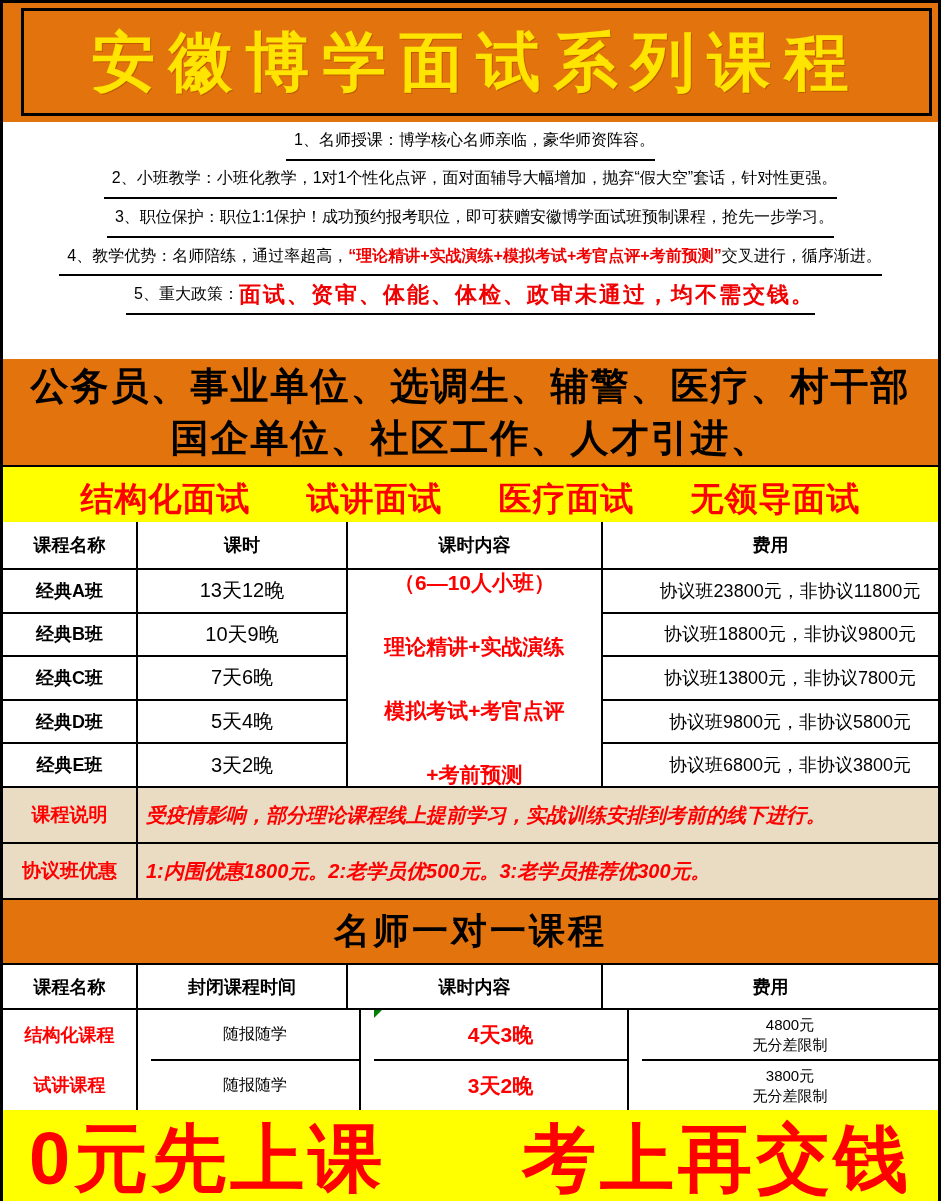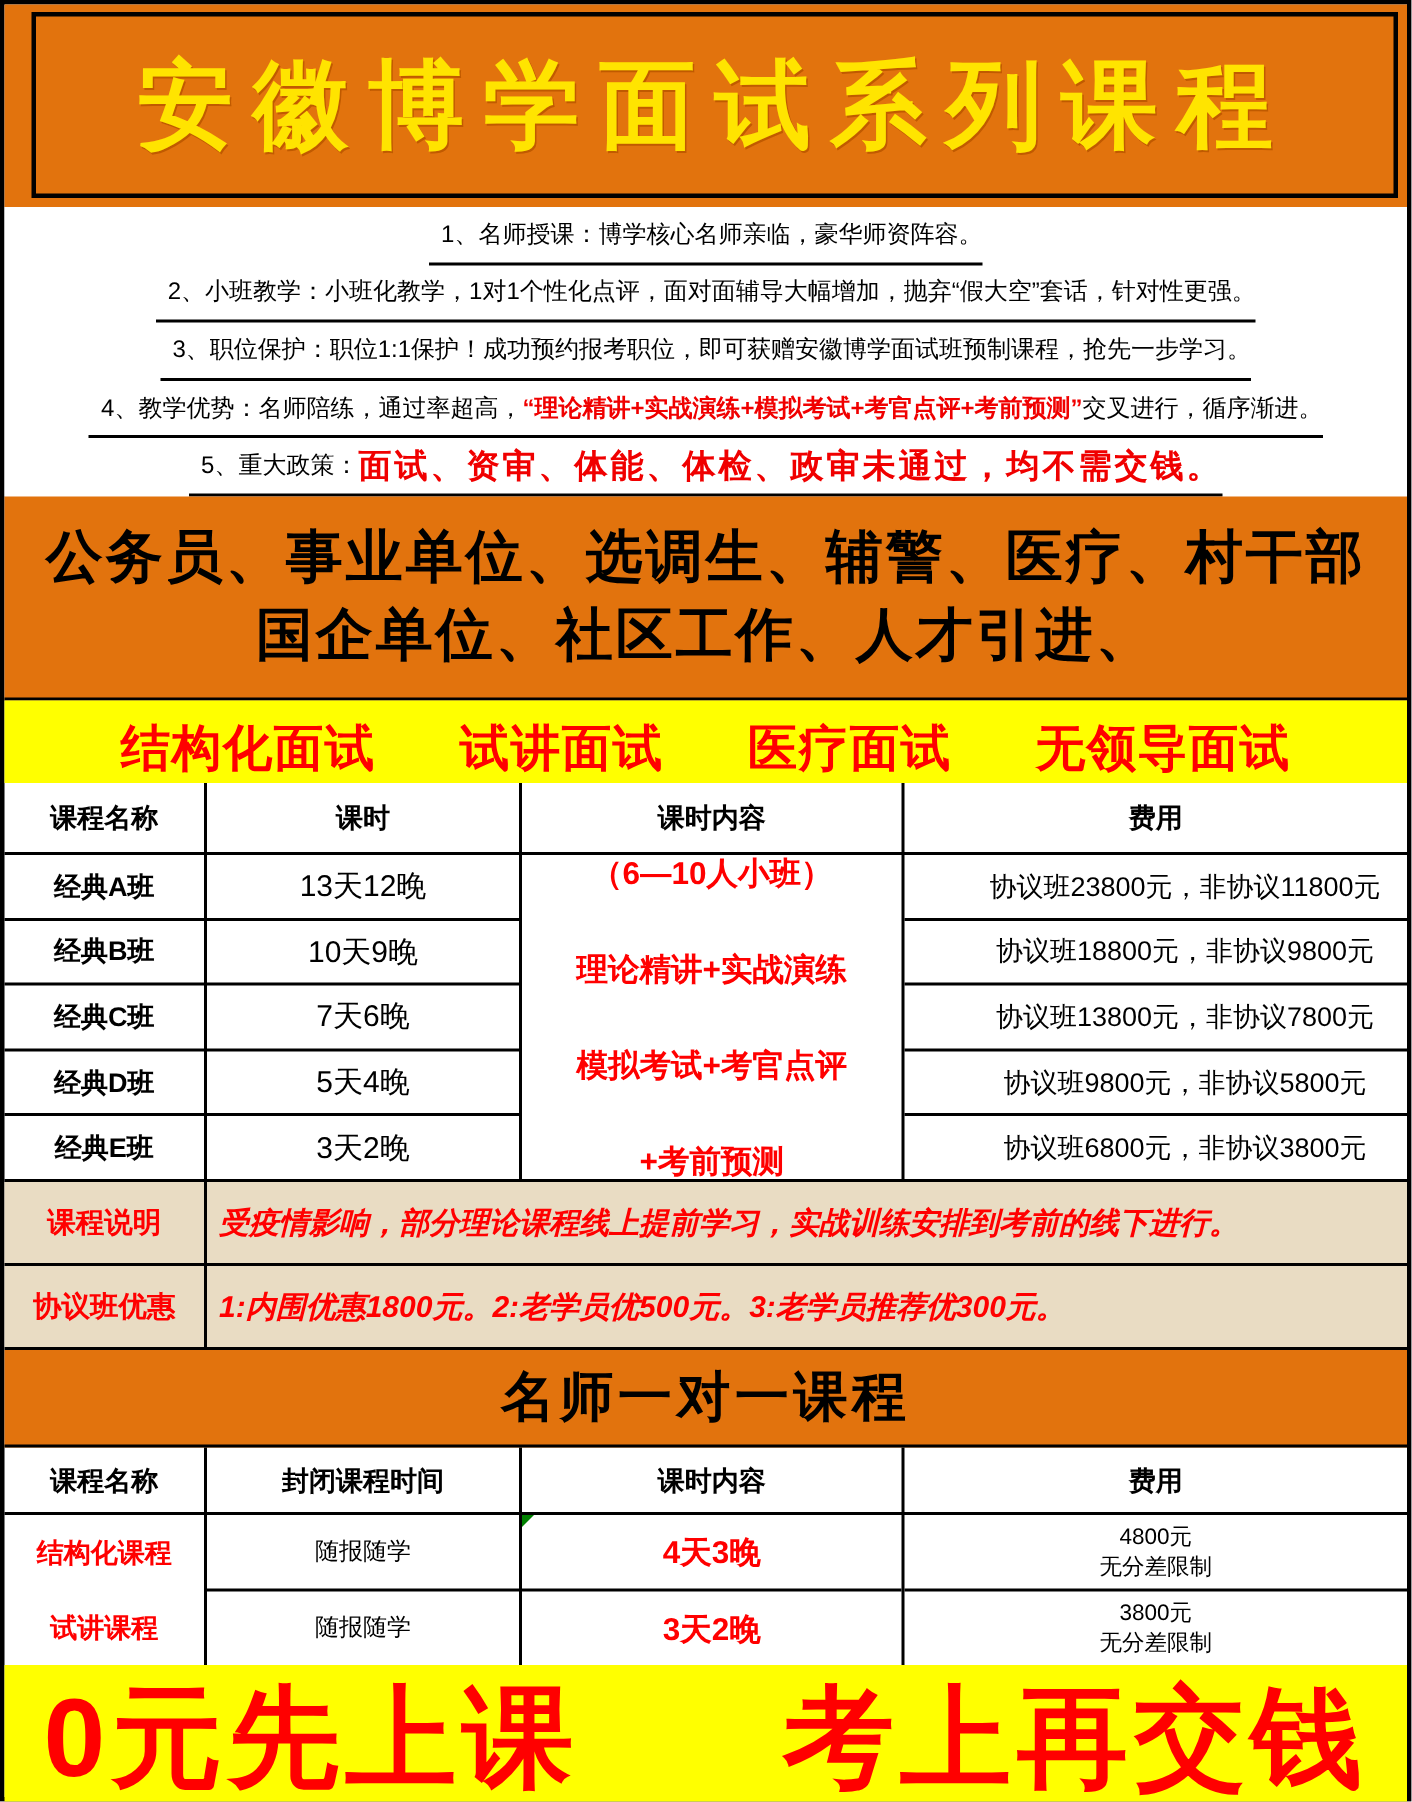--- a/index.html
+++ b/index.html
@@ -7,35 +7,35 @@
   .page {
     width: 941px; height: 1201px;
     margin: 0 auto;
     background: #fff;
     border: 3px solid #000;
     display: flex; flex-direction: column;
     font-family: "Liberation Sans", sans-serif;
     color: #000;
   }
   
-  .header { height: 135px; flex-shrink:0; background: #E2730D; padding: 5px 6px 6px 18px; }
+  .header { height: 119px; flex-shrink:0; background: #E2730D; padding: 5px 6px 6px 18px; }
   .header-box { width:100%; height:100%; border: 3px solid #000; display:flex; align-items:center; justify-content:center; }
   .header-title {
     color:#FFE400; font-size:64px; font-weight:bold; letter-spacing:13px;
     font-family:"DejaVu Serif", serif; white-space:nowrap; text-shadow: 1px 1px 0 #c05a00;
   }
   
   .features { height: 193px; flex-shrink:0; background:#fff; display:flex; flex-direction:column;align-items:center; }
   .feature-row { flex:1; display:flex; align-items:center; padding-left:8px; border-bottom:2px solid #000; font-size:16px; white-space:nowrap; }
   .feature-row .hl { color:#F00000; font-weight:bold; }
   .feature-row.policy .hl { font-size:22px; font-family:"DejaVu Serif", serif; letter-spacing:2px; }
   
-  .audience { height:136px; flex-shrink:0; background:#E2730D; border-bottom:2px solid #000;
+  .audience { height:108px; flex-shrink:0; background:#E2730D; border-bottom:2px solid #000;
     display:flex; flex-direction:column; align-items:center; justify-content:center;
-    font-size:38px; font-weight:bold; line-height:52px; letter-spacing:2px; }
+    font-size:38px; font-weight:bold; line-height:52px; letter-spacing:2px;margin-top:44px; }
   
   .types { height:55px; flex-shrink:0; background:#FFFF00; display:flex; align-items:flex-end; justify-content:center; gap:56px; }
   .types span { color:#FF0000; font-weight:bold; font-size:33px; letter-spacing:1px; }
   
   .t-row { display:flex; }
   .c1 { width:135px; border-right:2px solid #000; flex-shrink:0; }
   .c2 { width:210px; border-right:2px solid #000; flex-shrink:0; }
   .c3 { width:255px; border-right:2px solid #000; flex-shrink:0; }
   .c4 { flex:1; }
   .cell { display:flex; align-items:center; justify-content:center; text-align:center; }
@@ -55,21 +55,21 @@
   .note-row { flex:1; display:flex; background:#E9DCC3; border-bottom:2px solid #000; }
   .note-label { width:135px; flex-shrink:0; border-right:2px solid #000; display:flex; align-items:center; justify-content:center;
     color:#FF0000; font-weight:bold; font-size:19px;text-align:right; }
   .note-content { flex:1; display:flex; align-items:center; padding-left:8px;
     color:#FF0000; font-weight:bold; font-size:20px; white-space:nowrap;font-style:italic; }
   
   .banner2 { height:65px; flex-shrink:0; background:#E2730D; border-bottom:2px solid #000;
     display:flex; align-items:center; justify-content:center; font-size:36px; font-weight:bold; letter-spacing:3px; }
   .t2-header { height:45px; flex-shrink:0; border-bottom:2px solid #000; font-weight:bold; font-size:18px; }
   .t2-header > div { display:flex; align-items:center; justify-content:center; height:100%; }
-  .t2-body { height:100px; flex-shrink:0; display:flex; }
+  .t2-body { height:100px; flex-shrink:0; display:flex;gap:13px; }
   .t2-names { display:flex; flex-direction:column; justify-content:space-around; align-items:center;
     color:#FF0000; font-weight:bold; font-size:18px; }
   .t2-content { color:#FF0000; font-weight:bold; font-size:21px; position:relative; }
   .fee2 { font-size:15px; line-height:20px; flex-direction:column; }
   .note-triangle { position:absolute; top:0; left:0; width:0; height:0;
     border-top:8px solid #008000; border-right:8px solid transparent; }
   
   .footer { flex:1; background:#FFFF00; display:flex; align-items:center; justify-content:space-between;
     padding:0 26px; }
   .footer span { color:#FF0000; font-weight:bold; font-size:74px; letter-spacing:4px; white-space:nowrap; }

